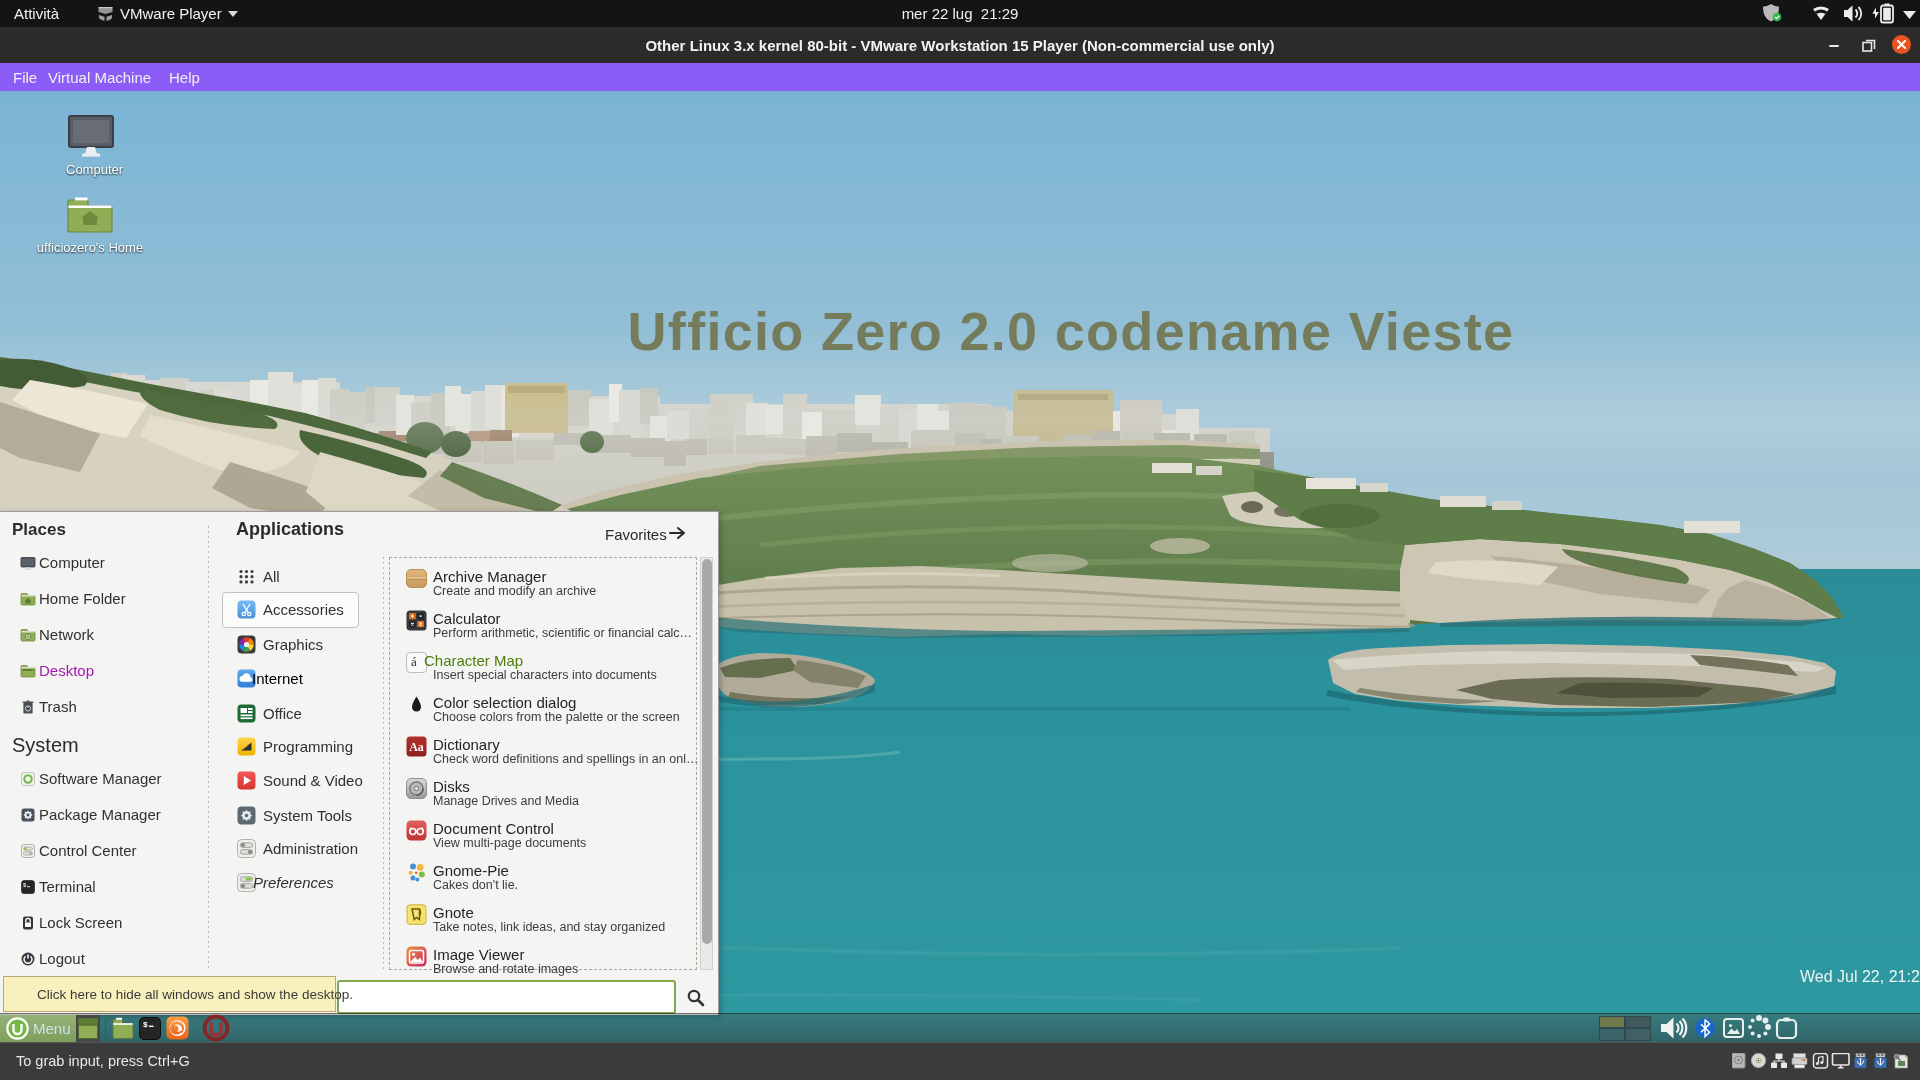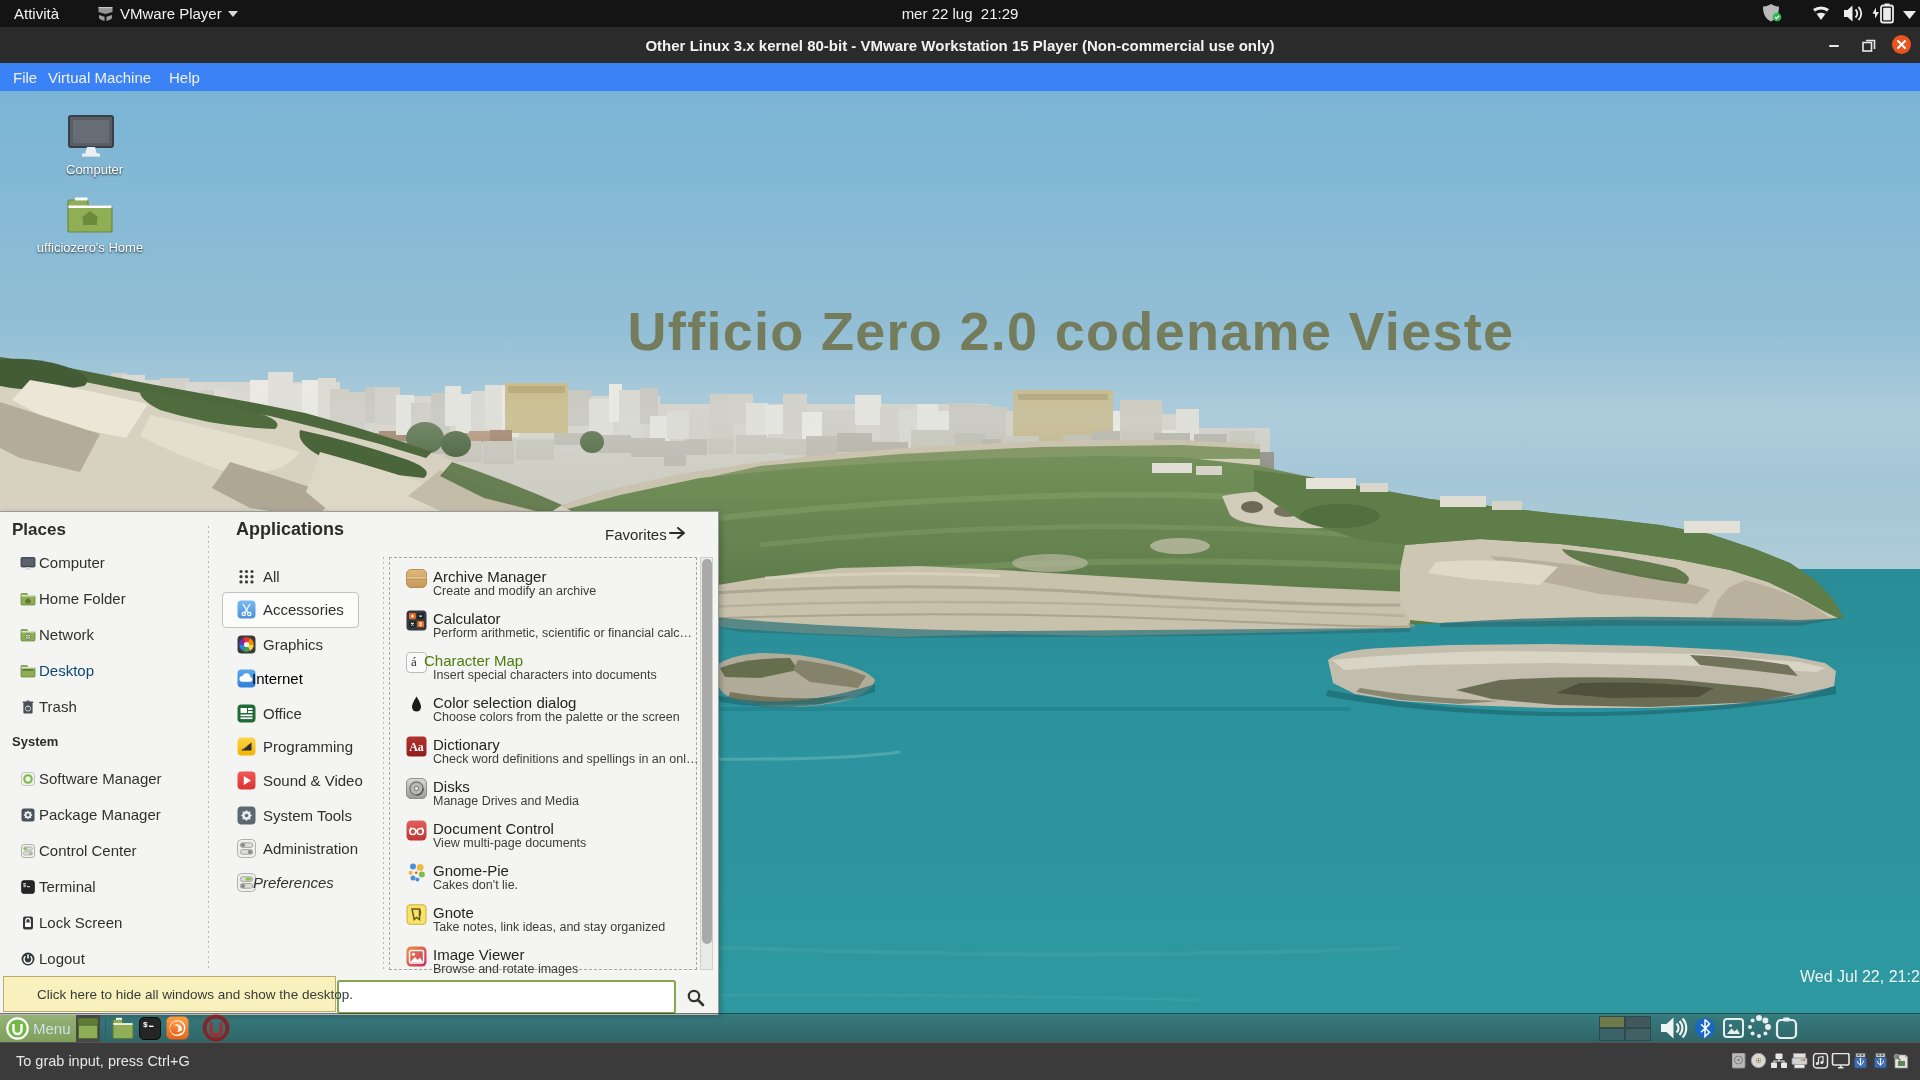--- a/index.html
+++ b/index.html
@@ -1,21 +1,21 @@
 <!DOCTYPE html>
 <html><head>
 <meta charset="utf-8">
 <style>
   * { margin:0; padding:0; box-sizing:border-box; }
   html,body { width:1920px; height:1080px; overflow:hidden; font-family:"Liberation Sans", sans-serif; }
   body { position:relative; background:#2f9aa2; }
   .abs { position:absolute; }
   #topbar { left:0; top:0; width:1920px; height:27px; background:#141414; color:#f2f2f2; font-size:15px; }
   #titlebar { left:0; top:27px; width:1920px; height:36px; background:#2b2b2b; }
-  #menubar { left:0; top:63px; width:1920px; height:28px; background:#3b82f6; color:#f1f1f1; font-size:15px; }
+  #menubar { left:0; top:63px; width:1920px; height:28px; background:#8b5cf6; color:#f1f1f1; font-size:15px; }
   .vcenter { display:flex; align-items:center; height:100%; }
 </style>
 </head>
 <body>
 
 <div class="abs" id="topbar">
   <div class="abs vcenter" style="left:14px;top:0;height:27px;">Attività</div>
   <div class="abs" style="left:97px;top:5px;width:17px;height:17px;">
     <svg width="17" height="17" viewBox="0 0 17 17">
         <g fill="#9c9c9c">
@@ -342,30 +342,30 @@
 <path d="M1.4 4.8 L14.6 4.8" stroke="#ffffff" stroke-width="1.1" opacity="0.9"></path>
         <circle cx="8" cy="9.8" r="2.8" fill="#e8f0dc" stroke="#5d7a35" stroke-width="0.8"></circle>
         <path d="M5.2 9.8 h5.6 M8 7 v5.6" stroke="#5d7a35" stroke-width="0.7"></path>
       </svg></div>
 <div class="abs" style="left:39px;top:114px;font-size:15px;color:#303030;">Network</div>
 <div class="abs" style="left:20px;top:151px;width:16px;height:16px;"><svg width="16" height="16" viewBox="0 0 16 16">
 <path d="M1 4.2 L1 13 Q1 14 2 14 L14 14 Q15 14 15 13 L15 5.5 Q15 4.5 14 4.5 L7.5 4.5 7.5 3.4 Q7.5 2.6 6.7 2.6 L1.9 2.6 Q1 2.6 1 3.5 Z" fill="#8fae56" stroke="#6d8a3c" stroke-width="0.8"></path>
 <path d="M1.4 4.8 L14.6 4.8" stroke="#ffffff" stroke-width="1.1" opacity="0.9"></path>
         <rect x="2.6" y="6" width="10.8" height="1.8" fill="#5d7a35"></rect>
       </svg></div>
-<div class="abs" style="left:39px;top:150px;font-size:15px;color:#0c4a6e;">Desktop</div>
+<div class="abs" style="left:39px;top:150px;font-size:15px;color:#a21caf;">Desktop</div>
 <div class="abs" style="left:20px;top:187px;width:16px;height:16px;"><svg width="16" height="16" viewBox="0 0 16 16">
 <rect x="3.4" y="4" width="9.2" height="10.5" rx="1.2" fill="#4a4f55"></rect>
 <rect x="2.6" y="2.6" width="10.8" height="1.6" rx="0.8" fill="#4a4f55"></rect>
 <rect x="6.4" y="1.6" width="3.2" height="1.2" rx="0.6" fill="#4a4f55"></rect>
 <circle cx="8" cy="9.5" r="2.6" fill="none" stroke="#d8dadc" stroke-width="0.9"></circle>
         <path d="M8 6.9 l1 1.4 h-2 Z" fill="#d8dadc"></path>
       </svg></div>
 <div class="abs" style="left:39px;top:186px;font-size:15px;color:#303030;">Trash</div>
-<div class="abs" style="left:12px;top:222px;font-size:13px;font-weight:bold;color:#2b2b2b;">System</div>
+<div class="abs" style="left:12px;top:222px;font-size:20px;font-weight:normal;color:#2b2b2b;">System</div>
 <div class="abs" style="left:20px;top:259px;width:16px;height:16px;"><svg width="16" height="16" viewBox="0 0 16 16">
 <rect x="1.5" y="1.5" width="13" height="13" rx="2.5" fill="#f2f2f0" stroke="#b9b9b4" stroke-width="0.8"></rect>
 <circle cx="8" cy="8" r="4.8" fill="#7cb94d"></circle>
 <path d="M8 5 v6 M5 8 h6 M5.9 5.9 l4.2 4.2 M10.1 5.9 l-4.2 4.2" stroke="#fff" stroke-width="1.1"></path>
       </svg></div>
 <div class="abs" style="left:39px;top:258px;font-size:15px;color:#303030;">Software Manager</div>
 <div class="abs" style="left:20px;top:295px;width:16px;height:16px;"><svg width="16" height="16" viewBox="0 0 16 16">
 <rect x="1.5" y="1.5" width="13" height="13" rx="2.5" fill="#47525a"></rect>
 <polygon points="12.60 8.00,11.06 9.27,11.25 11.25,9.27 11.06,8.00 12.60,6.73 11.06,4.75 11.25,4.94 9.27,3.40 8.00,4.94 6.73,4.75 4.75,6.73 4.94,8.00 3.40,9.27 4.94,11.25 4.75,11.06 6.73" fill="#e8eaec"></polygon>
         <circle cx="8" cy="8" r="1.47" fill="#47525a"></circle>

